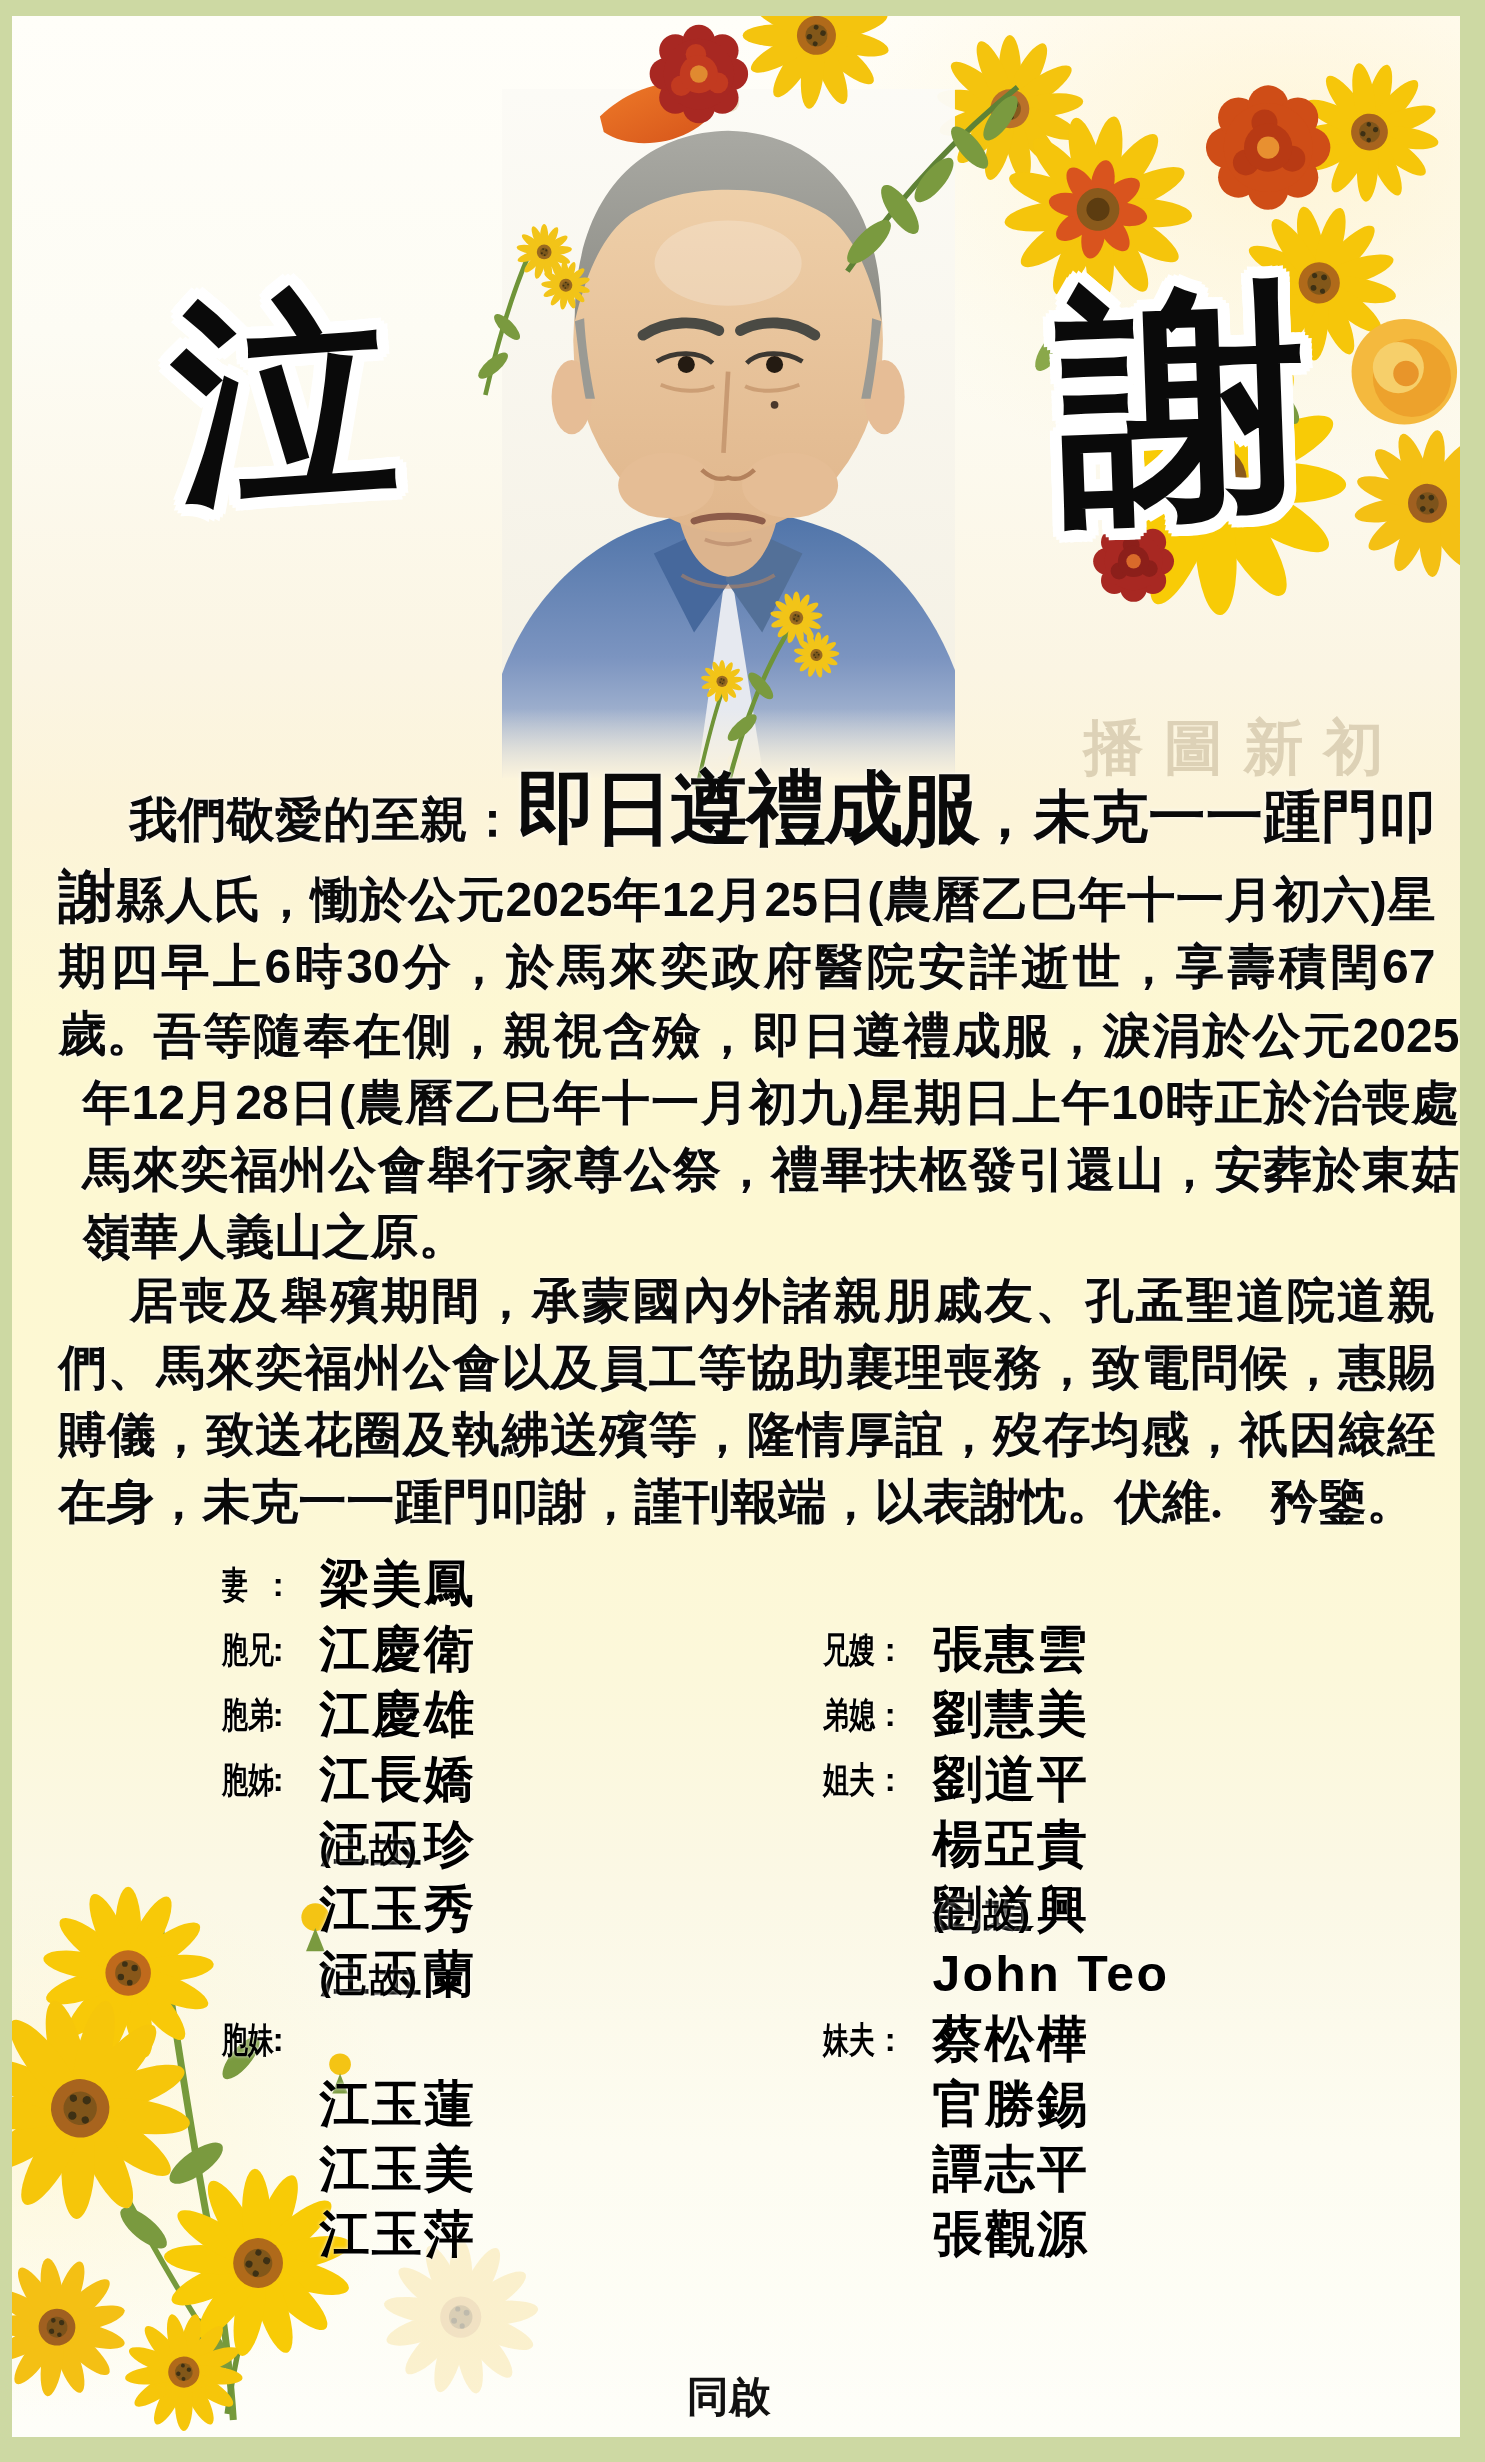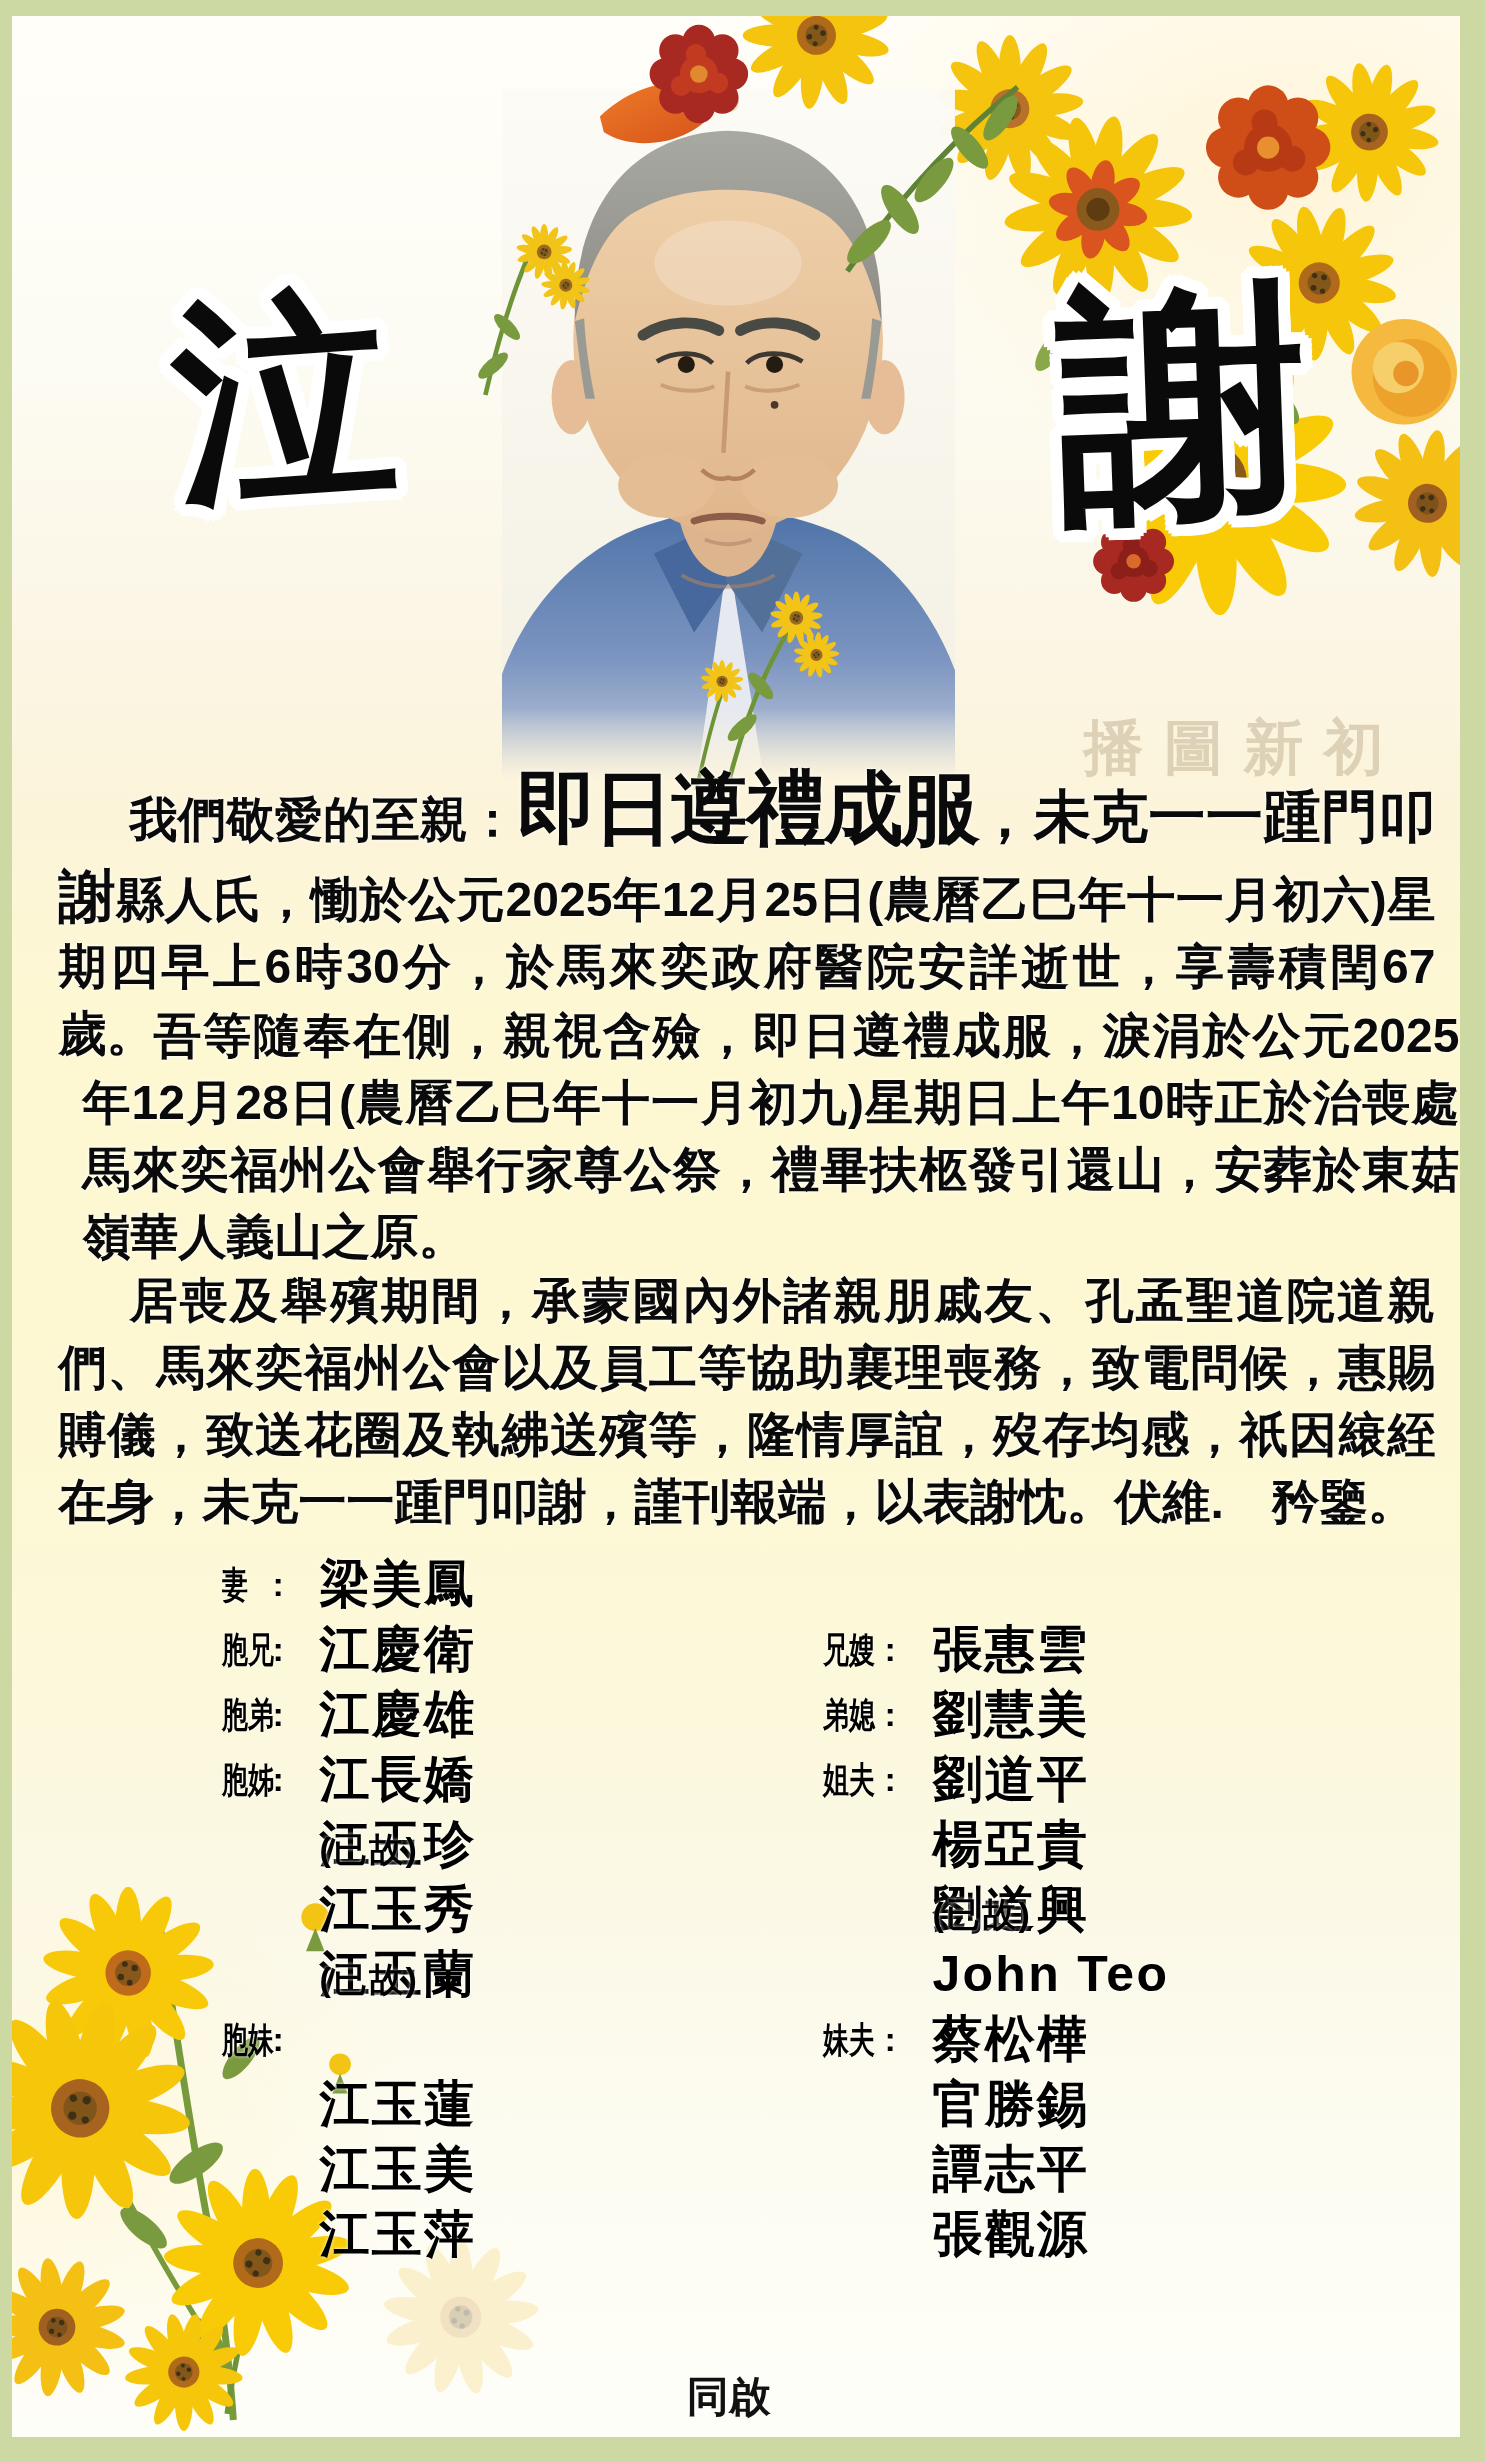--- a/index.html
+++ b/index.html
@@ -48,21 +48,21 @@
 
   .obituary { position:absolute; left:46px; top:0; width:1377px; z-index:5; }
   .para {
     position:absolute; width:1377px; color:var(--text-black,#0a0a0a);
     font-size:48px; line-height:67px; font-weight:700;
     text-align:justify; text-indent:71px;
     text-shadow:0 0 4.6px rgba(255,255,255,.9), 0 0 1.5px #fff;
   }
   .para-1 { top:739px; }
   .para-2 { top:986px;margin-left:24px; }
-  .para-3 { top:1251px; }
+  .para-3 { top:1251px;font-family:Liberation Serif, serif; }
   .big-name { font-size:80px; font-weight:900; line-height:108px; letter-spacing:-3.9px; }
   .intro-lg { font-size:57px; }
 
   .family { position:absolute; left:210px; top:1536px; width:1207px; height:781px; z-index:5; }
   .f-row { position:relative; height:65px; }
   .f-row span { position:absolute; top:0; line-height:65px; color:#000;
                 text-shadow:0 0 3.9px rgba(255,255,255,.9); white-space:nowrap; }
   .f-label { font-size:36px; font-weight:800; transform:scaleX(.72); transform-origin:left center; }
   .f-label-l { left:0; }   .f-label-r { left:601px; }
   .f-colon { font-size:34px; font-weight:800; }

